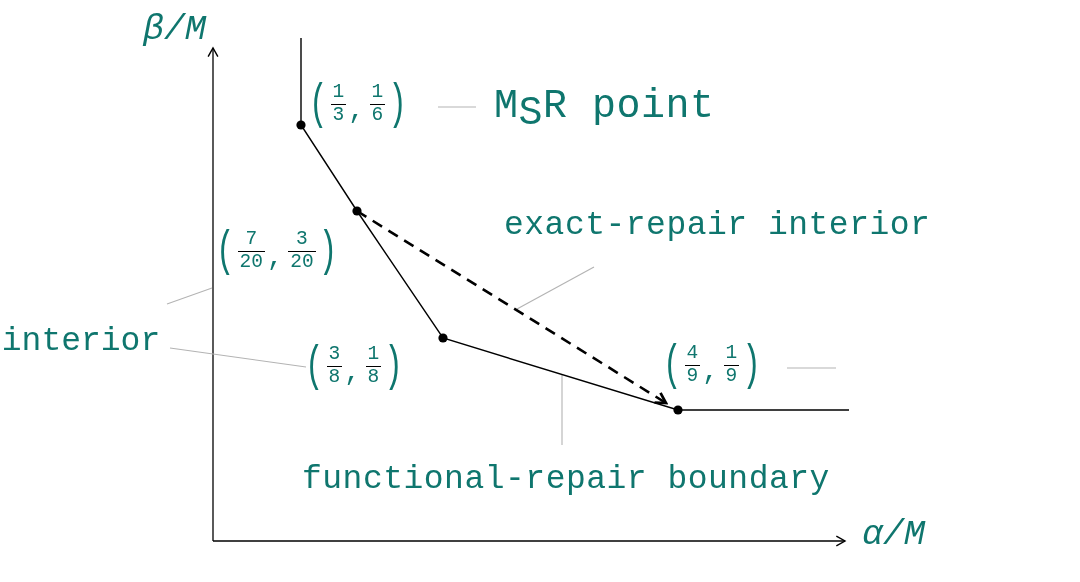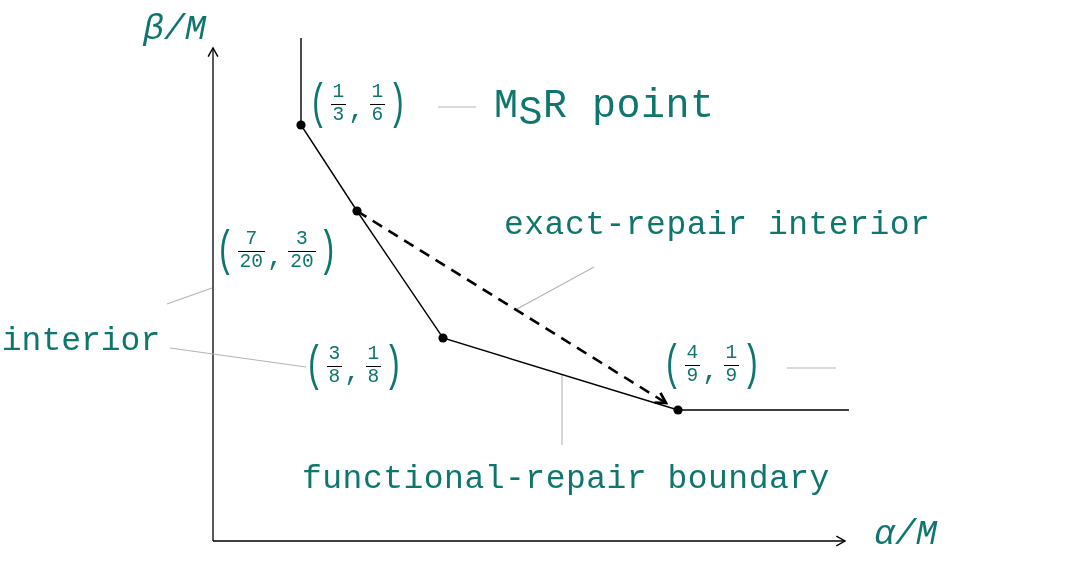--- a/index.html
+++ b/index.html
@@ -8,21 +8,21 @@
     width:1080px;height:582px;
     background:#ffffff;
     font-family:Liberation Mono, monospace;
     color:#0f766e;
     overflow:hidden;
   }
   .fig svg{position:absolute;left:0;top:0;}
   .lbl{position:absolute;white-space:nowrap;}
   .math{font-style:italic;font-size:35px;}
   .axis-y{left:98px;top:10px;width:108px;text-align:right;}
-  .axis-x{left:862px;top:515px;margin-left:12px;}
+  .axis-x{left:862px;top:515px;}
   .side{font-size:40px;letter-spacing:0.5px;}
   .side .drop{position:relative;top:0.17em;}
   .bnd{font-size:33px;letter-spacing:0.5px;}
   .interior{
     left:0px;top:287px;width:162px;
     text-align:center;font-size:33px;line-height:1.38;margin-top:32px;
   }
   
   .pt-label{
     position:absolute;display:flex;align-items:center;

